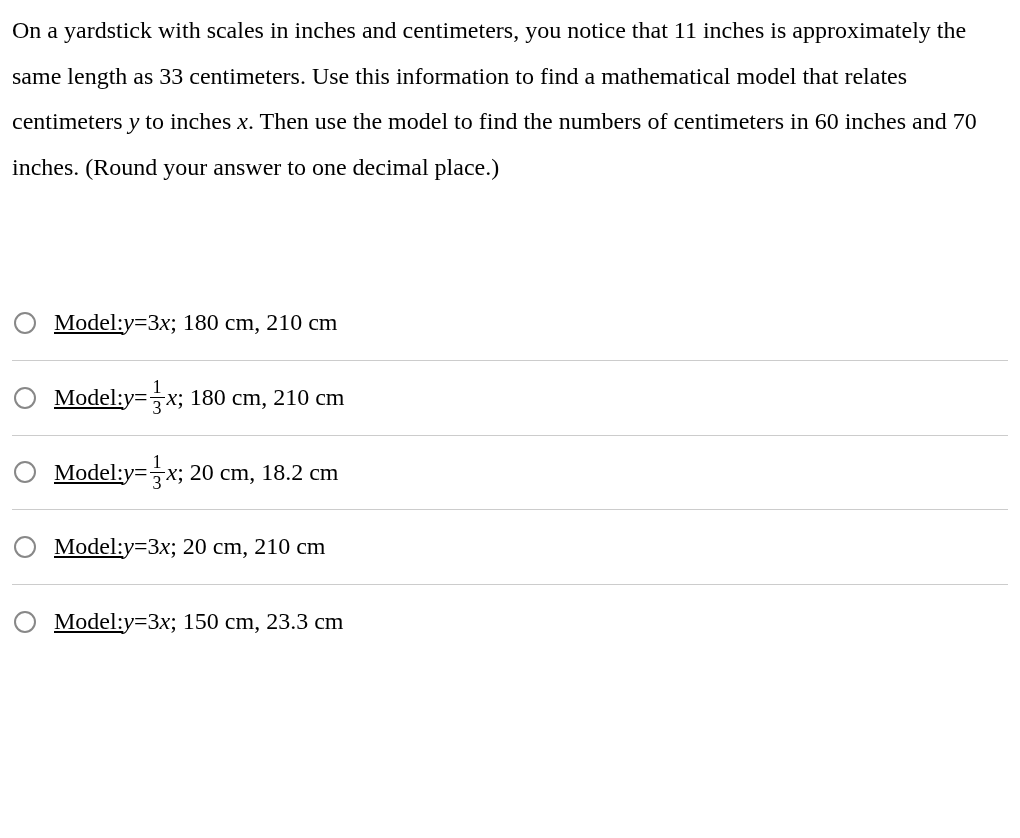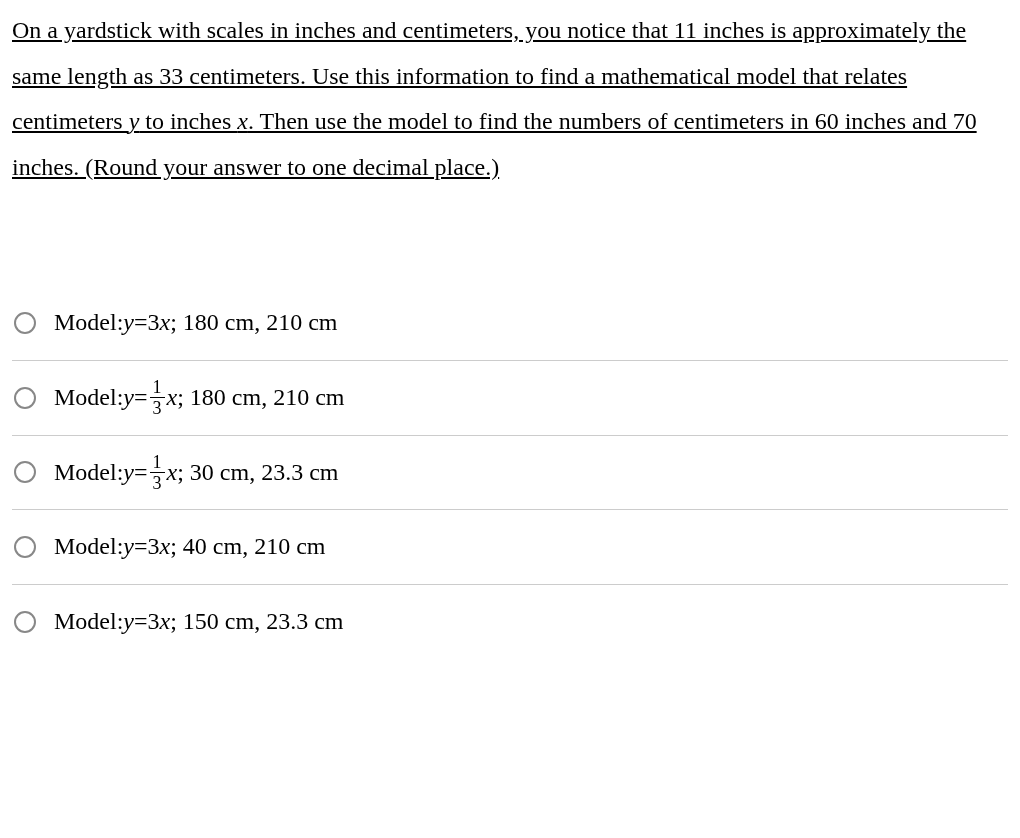--- a/index.html
+++ b/index.html
@@ -11,21 +11,20 @@
       font-family: Georgia, 'Times New Roman', serif;
       font-size: 24px;
       color: #000;
       background: #fff;
       padding: 8px 12px;
       width: 1020px;
       line-height: 1.9;
     }
     .question-text {
       margin-bottom: 96px;
-      text-decoration: underline;
     }
     .italic {
       font-style: italic;
     }
     .options {
       display: flex;
       flex-direction: column;
     }
     .option {
       display: flex;
@@ -64,20 +63,21 @@
     }
     .fraction .num {
       border-bottom: 1px solid #000;
       padding: 0 3px 1px 3px;
     }
     .fraction .den {
       padding: 1px 3px 0 3px;
     }
     .label {
       white-space: nowrap;
+      text-decoration: underline;
     }
   </style>
 </head>
 <body>
 
 <div class="question-text">
   <span>On a yardstick with scales in inches and centimeters, you notice that 11 inches is approximately the same length as 33 centimeters. Use this information to find a mathematical model that relates centimeters </span><span class="italic">y</span><span> to inches </span><span class="italic">x</span><span>. Then use the model to find the numbers of centimeters in 60 inches and 70 inches. (Round your answer to one decimal place.)</span>
 </div>
 
 <div class="options">
@@ -113,33 +113,33 @@
     <span class="radio"></span>
     <span class="option-text">
       <span class="label">Model: </span>
       <span class="italic">y</span>
       <span> = </span>
       <span class="fraction">
         <span class="num">1</span>
         <span class="den">3</span>
       </span>
         <span class="italic">x</span>
-        <span>; 30 cm, 23.3 cm</span>
+        <span>; 20 cm, 18.2 cm</span>
     </span>
   </div>
 
   <div class="option">
     <span class="radio"></span>
     <span class="option-text">
       <span class="label">Model: </span>
       <span class="italic">y</span>
       <span> = </span>
       <span>3</span>
         <span class="italic">x</span>
-        <span>; 40 cm, 210 cm</span>
+        <span>; 20 cm, 210 cm</span>
     </span>
   </div>
 
   <div class="option">
     <span class="radio"></span>
     <span class="option-text">
       <span class="label">Model: </span>
       <span class="italic">y</span>
       <span> = </span>
       <span>3</span>

